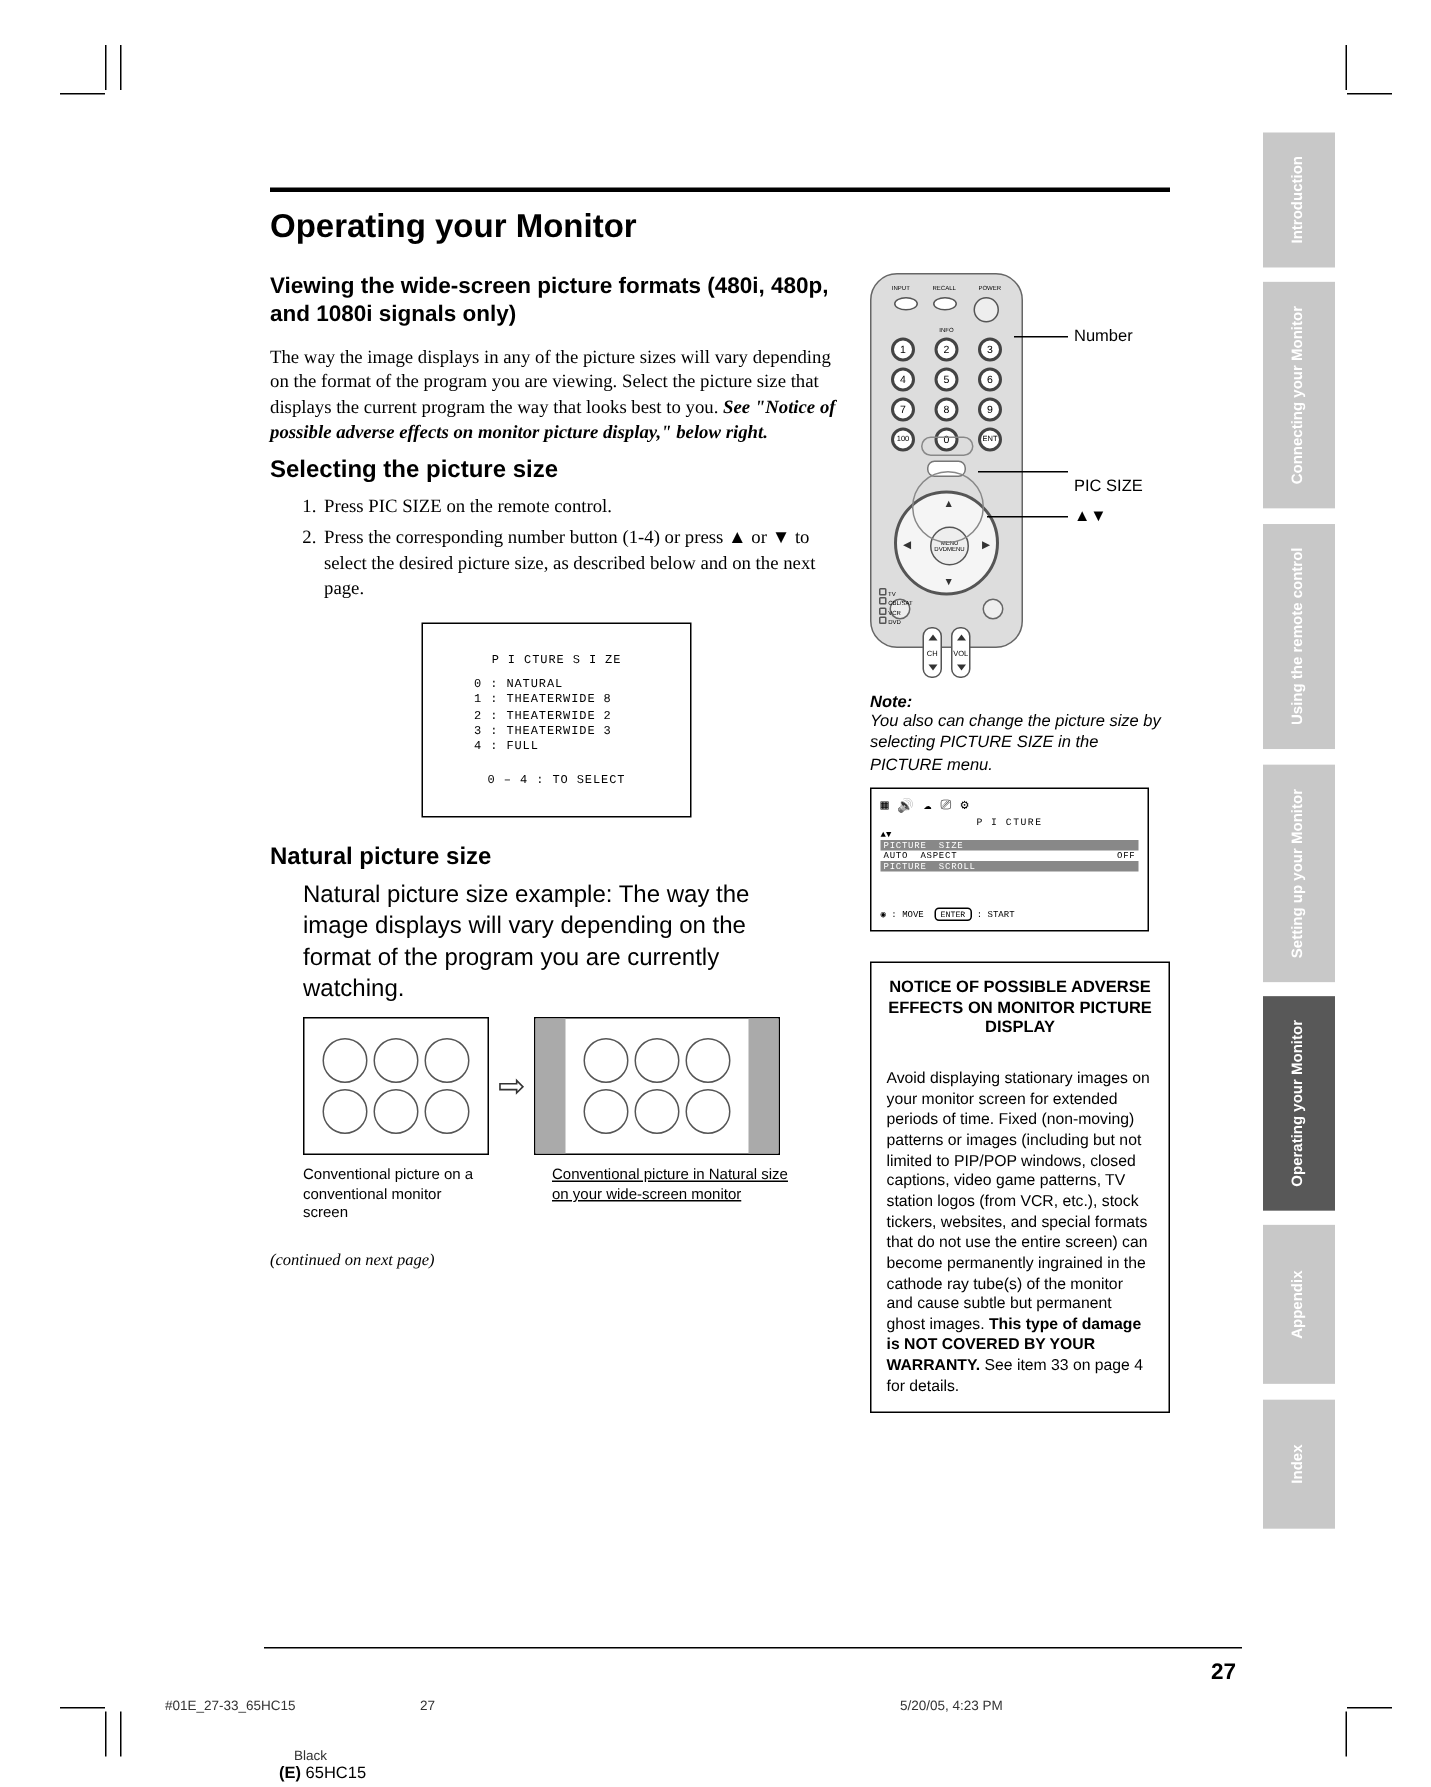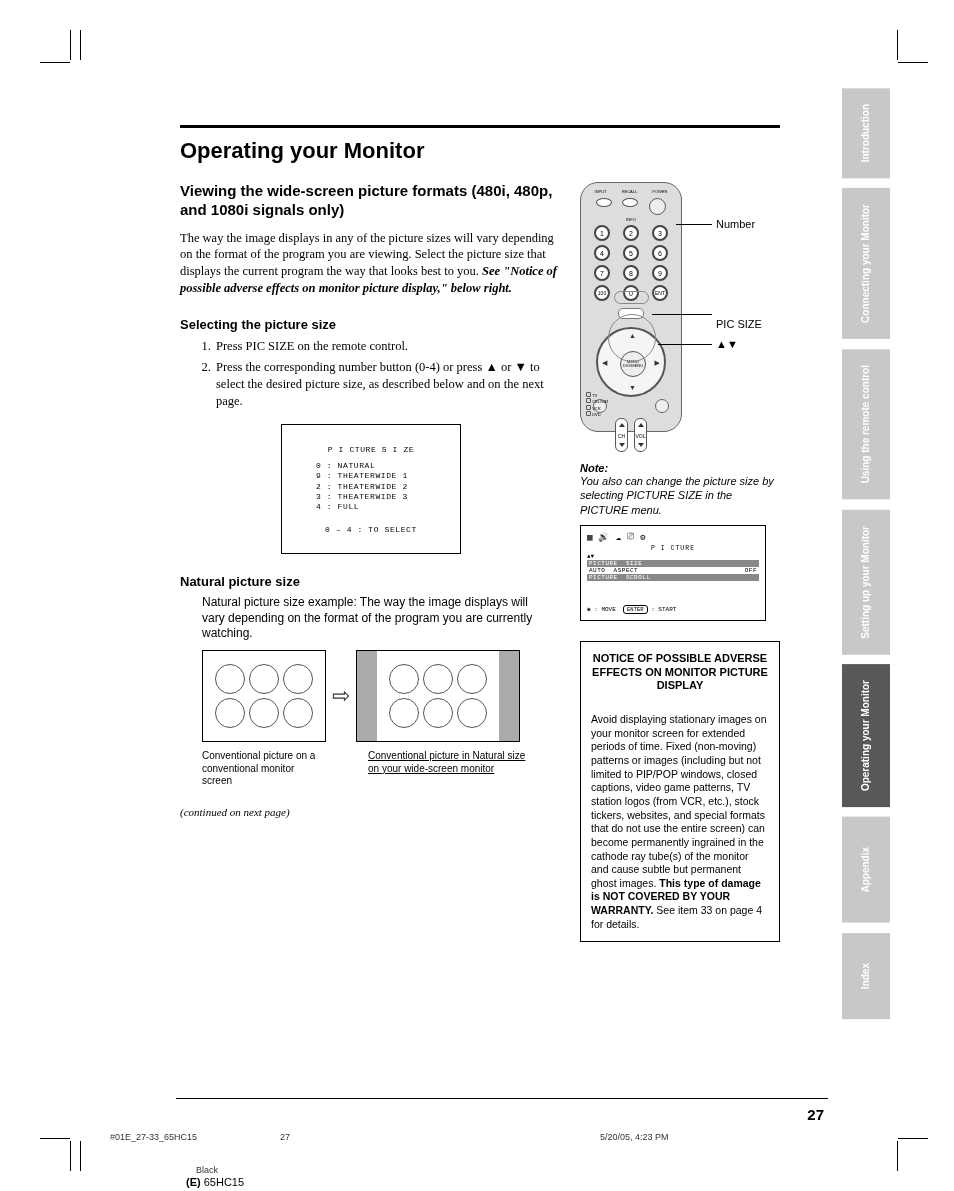--- a/index.html
+++ b/index.html
@@ -6,21 +6,21 @@
   body { font-family: Georgia, 'Times New Roman', serif; background: #fff; color: #000; width: 954px; height: 1191px; position: relative; }
   .page { position: absolute; left: 180px; top: 125px; width: 600px; }
   .rule { border-top: 3px solid #000; margin-bottom: 10px; width: 100%; }
   h1 { font-family: Arial, Helvetica, sans-serif; font-weight: bold; font-size: 22px; margin-bottom: 18px; }
   h2 { font-family: Arial, Helvetica, sans-serif; font-weight: bold; font-size: 15px; margin-bottom: 10px; line-height: 1.25; }
   .two-col { display: flex; gap: 18px; }
   .left-col { width: 390px; }
   .right-col { width: 200px; }
   p { font-size: 12.5px; line-height: 1.35; margin-bottom: 8px; }
   .bolditalic { font-style: italic; font-weight: bold; }
-  h3 { font-family: Arial, Helvetica, sans-serif; font-weight: bold; font-size: 13px; margin-top: 20px; margin-bottom: 6px; }
+  h3 { font-family: Arial, Helvetica, sans-serif; font-weight: bold; font-size: 16px; margin-top: 6px; margin-bottom: 6px; }
   ol { margin-left: 34px; font-size: 12.5px; line-height: 1.35; }
   ol li { margin-bottom: 4px; padding-left: 2px; }
   .osd-box { border: 1px solid #000; width: 180px; margin: 14px auto 10px; padding: 20px 0 18px; }
   .osd-inner { font-family: 'Courier New', monospace; font-size: 8px; line-height: 1.3; letter-spacing: 0.6px; text-align: left; width: 110px; margin: 0 auto; }
   .osd-title { text-align: center; margin-bottom: 6px; }
   .osd-sel { text-align: center; margin-top: 12px; }
   .remote-area { position: relative; width: 200px; height: 260px; }
   .remote { width: 102px; height: 250px; border: 1px solid #666; border-radius: 18px; background: #ddd; position: relative; padding: 6px; }
   .top-btns { display: flex; justify-content: space-around; margin: 4px 4px 2px; }
   .tiny-oval { width: 16px; height: 9px; border: 1px solid #555; border-radius: 50%; background: #fff; }
@@ -56,21 +56,21 @@
   .menu-title { text-align: center; font-size: 6.5px; letter-spacing: 1px; margin: 1px 0; }
   .menu-row { font-size: 6px; padding: 0 2px; letter-spacing: 0.5px; display: flex; justify-content: space-between; white-space: pre; }
   .menu-row.hl { background: #888; color: #fff; }
   .menu-foot { position: absolute; bottom: 6px; left: 6px; font-size: 6px; }
   .enter-pill { display: inline-block; border: 1px solid #000; border-radius: 3px; padding: 0 3px; font-size: 5.5px; background: #fff; }
   .notice-box { border: 1px solid #000; margin-top: 20px; padding: 10px 10px; width: 200px; }
   .notice-title { font-family: Arial; font-weight: bold; font-size: 11px; text-align: center; line-height: 1.25; margin-bottom: 20px; }
   .notice-body { font-family: Arial; font-size: 10.5px; line-height: 1.3; }
   .notice-body b { font-weight: bold; }
   .natural-sec { margin-top: 18px; }
-  .nat-intro { font-family: Arial; font-size: 12px; line-height: 1.3; margin: 1px 0 8px 22px; width: 345px; }
+  .nat-intro { font-family: Arial; font-size: 16px; line-height: 1.3; margin: 1px 0 8px 22px; width: 345px; }
   .pics-row { display: flex; align-items: center; gap: 6px; margin-left: 22px; }
   .pic-4x3 { width: 124px; height: 92px; border: 1px solid #000; display: flex; flex-wrap: wrap; align-content: center; justify-content: center; gap: 4px 4px; padding: 8px 6px; }
   .pic-16x9 { width: 164px; height: 92px; border: 1px solid #000; display: flex; align-items: stretch; }
   .pillar { width: 20px; background: #aaa; }
   .center-img { flex: 1; display: flex; flex-wrap: wrap; align-content: center; justify-content: center; gap: 4px; padding: 8px 4px; }
   .circ { width: 30px; height: 30px; border: 1px solid #555; border-radius: 50%; }
   .big-arrow { font-size: 22px; color: #333; }
   .caption { font-family: Arial; font-size: 10px; line-height: 1.25; margin-top: 4px; }
   .caps-row { display: flex; gap: 24px; margin-left: 22px; margin-top: 4px; }
   .cap1 { width: 124px; }
@@ -120,28 +120,28 @@
 
   <div class="two-col">
     <div class="left-col">
       <h2>Viewing the wide-screen picture formats (480i, 480p, and 1080i signals only)</h2>
       <p>
         <span>The way the image displays in any of the picture sizes will vary depending on the format of the program you are viewing. Select the picture size that displays the current program the way that looks best to you. </span><span class="bolditalic">See "Notice of possible adverse effects on monitor picture display," below right.</span>
       </p>
       <h3>Selecting the picture size</h3>
       <ol>
         <li>Press PIC SIZE on the remote control.</li>
-        <li>Press the corresponding number button (0-4) or press ▲ or ▼ to select the desired picture size, as described below and on the next page.</li>
+        <li>Press the corresponding number button (1-4) or press ▲ or ▼ to select the desired picture size, as described below and on the next page.</li>
       </ol>
 
       <div class="osd-box">
         <div class="osd-inner">
           <div class="osd-title">P I CTURE  S I ZE</div>
           <div>0 : NATURAL</div>
-          <div>9 : THEATERWIDE  1</div>
+          <div>1 : THEATERWIDE  8</div>
           <div>2 : THEATERWIDE  2</div>
           <div>3 : THEATERWIDE  3</div>
           <div>4 : FULL</div>
           <div class="osd-sel">0 – 4  :  TO  SELECT</div>
         </div>
       </div>
 
       <div class="natural-sec">
         <h3>Natural picture size</h3>
         <div class="nat-intro">Natural picture size example: The way the image displays will vary depending on the format of the program you are currently watching.</div>

